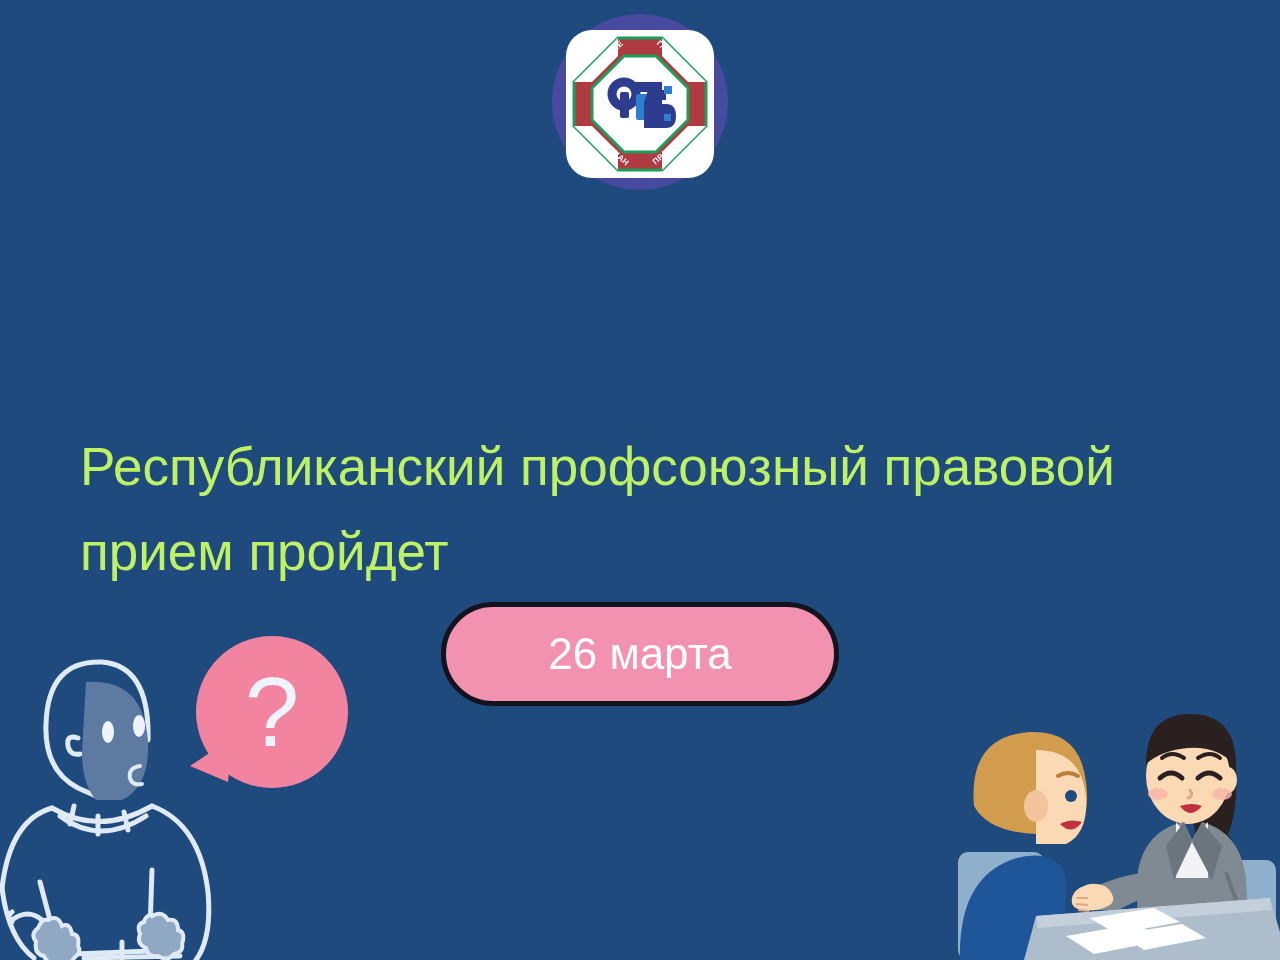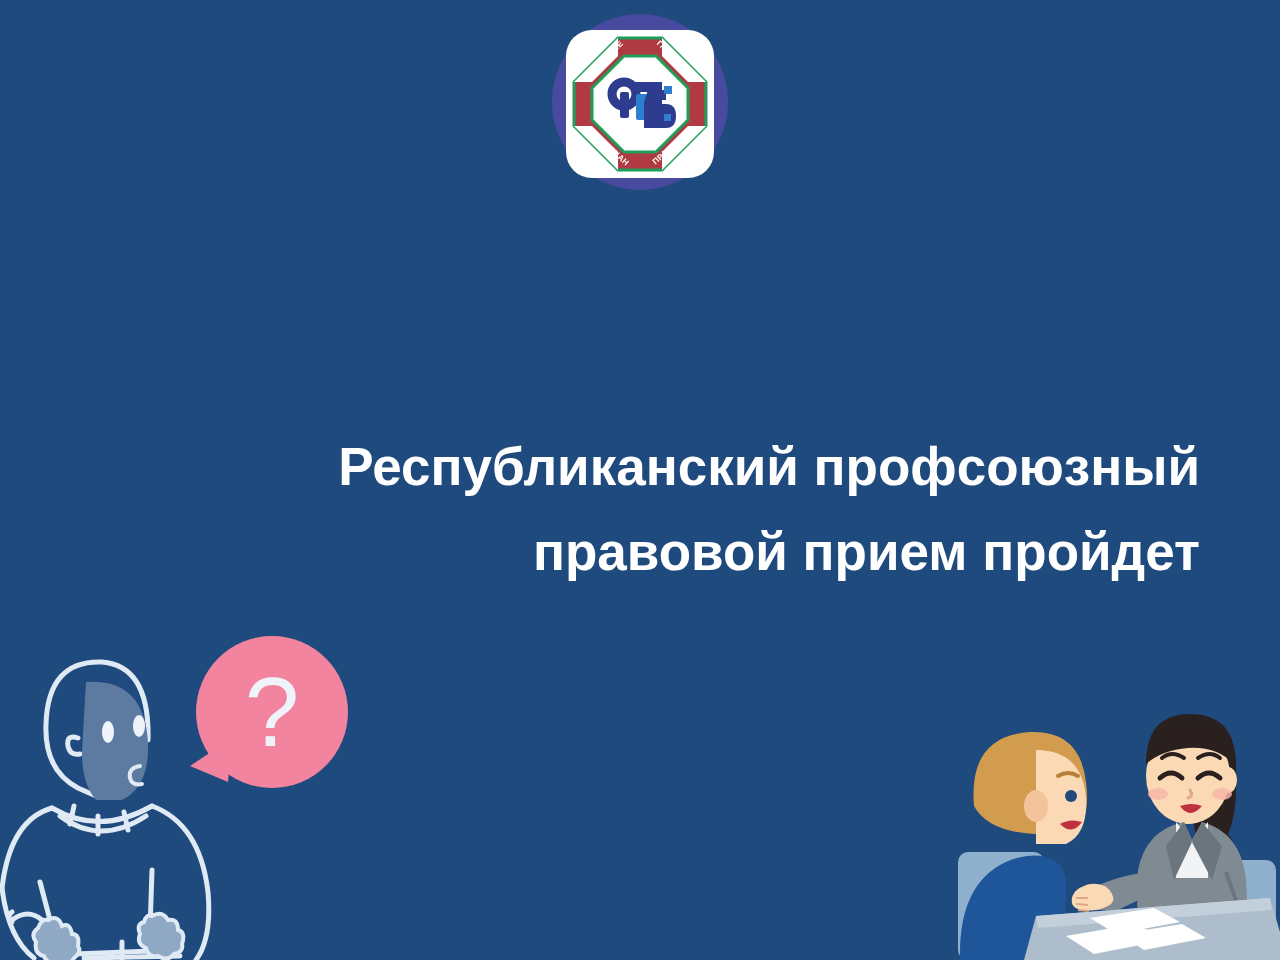--- a/index.html
+++ b/index.html
@@ -60,23 +60,23 @@
     line-height: 1.38;
     letter-spacing: -0.5px;
     padding: 0 40px;
     box-sizing: border-box;
   }
   .subhead {
     position: absolute;
     left: 0;
     right: 0;
     top: 425px;
-    text-align: right;
-    color: #ffffff;
-    font-weight: 700;
+    text-align: left;
+    color: #bef264;
+    font-weight: 400;
     font-size: 53px;
     line-height: 1.6;
     padding: 0 80px;
     box-sizing: border-box;
   }
 
   
   .date-pill {
     position: absolute;
     left: 50%;
@@ -166,20 +166,21 @@
           <rect x="98" y="56" width="8" height="8" fill="#2f7fd0"></rect>
           <rect x="98" y="84" width="7" height="7" fill="#2f7fd0"></rect>
         </g>
       </svg>
     </div>
   </div>
 
 
   <div class="subhead">Республиканский профсоюзный правовой прием пройдет</div>
 
+  <div class="date-pill">26 марта</div>
 
   <div class="illo-left">
     <svg width="390" height="340" viewBox="0 0 390 340">
       <g fill="none" stroke="#dfeaf5" stroke-width="5" stroke-linecap="round" stroke-linejoin="round">
 
         <path d="M 148 120 Q 150 46 102 42 Q 48 40 46 104 Q 44 150 78 168 L 96 176"></path>
 
         <path d="M 78 118 Q 66 114 68 126 Q 70 136 80 134"></path>
 
         <path d="M 52 188 Q 10 200 2 268"></path>

